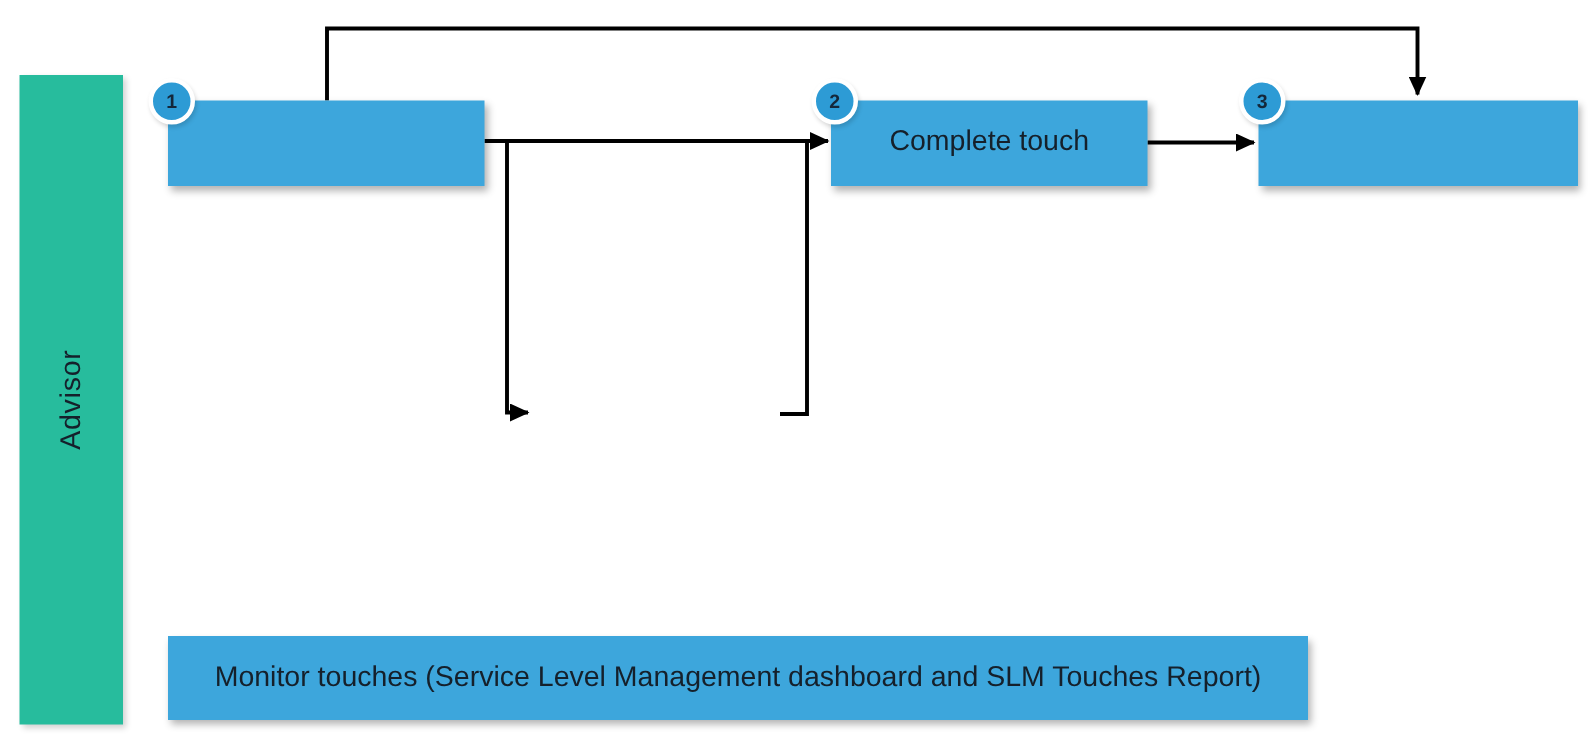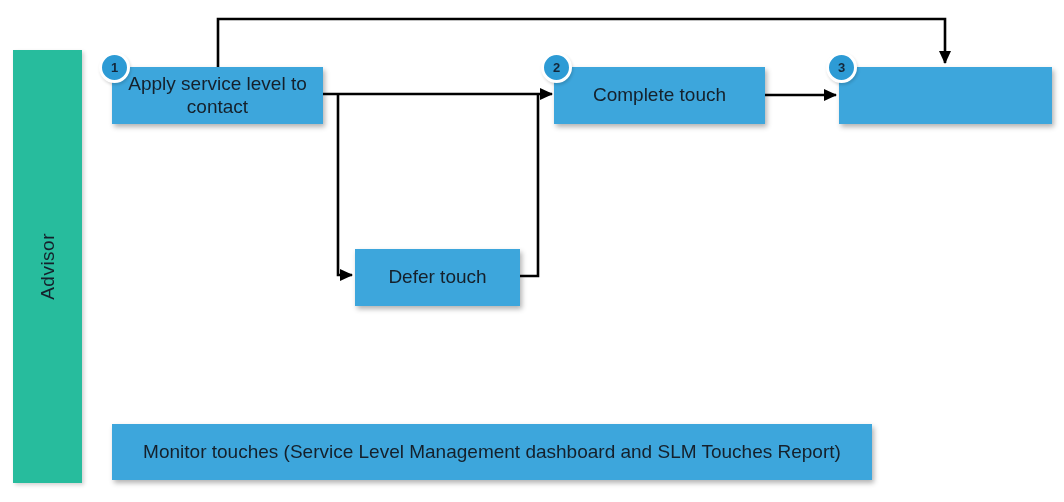--- a/index.html
+++ b/index.html
@@ -102,33 +102,29 @@
 
     <path d="M765 95 L836 95" fill="none" stroke="#000000" stroke-width="2.6" marker-end="url(#arrow)"></path>
   </svg>
 
   <div class="lane-bar">
     <span class="lane-label">Advisor</span>
   </div>
 
   <div class="node node-apply">
     <span class="step-badge">1</span>
-    <span>Apply service level to contact</span>
   </div>
 
   <div class="node node-schedule">
     <span class="step-badge">2</span>
     <span>Complete touch</span>
   </div>
 
   <div class="node node-complete">
     <span class="step-badge">3</span>
   </div>
 
-  <div class="node node-defer">
-    <span>Defer touch</span>
-  </div>
 
   <div class="node node-monitor">
     <span>Monitor touches (Service Level Management dashboard and SLM Touches Report)</span>
   </div>
 
 </div>
 
 </body></html>

